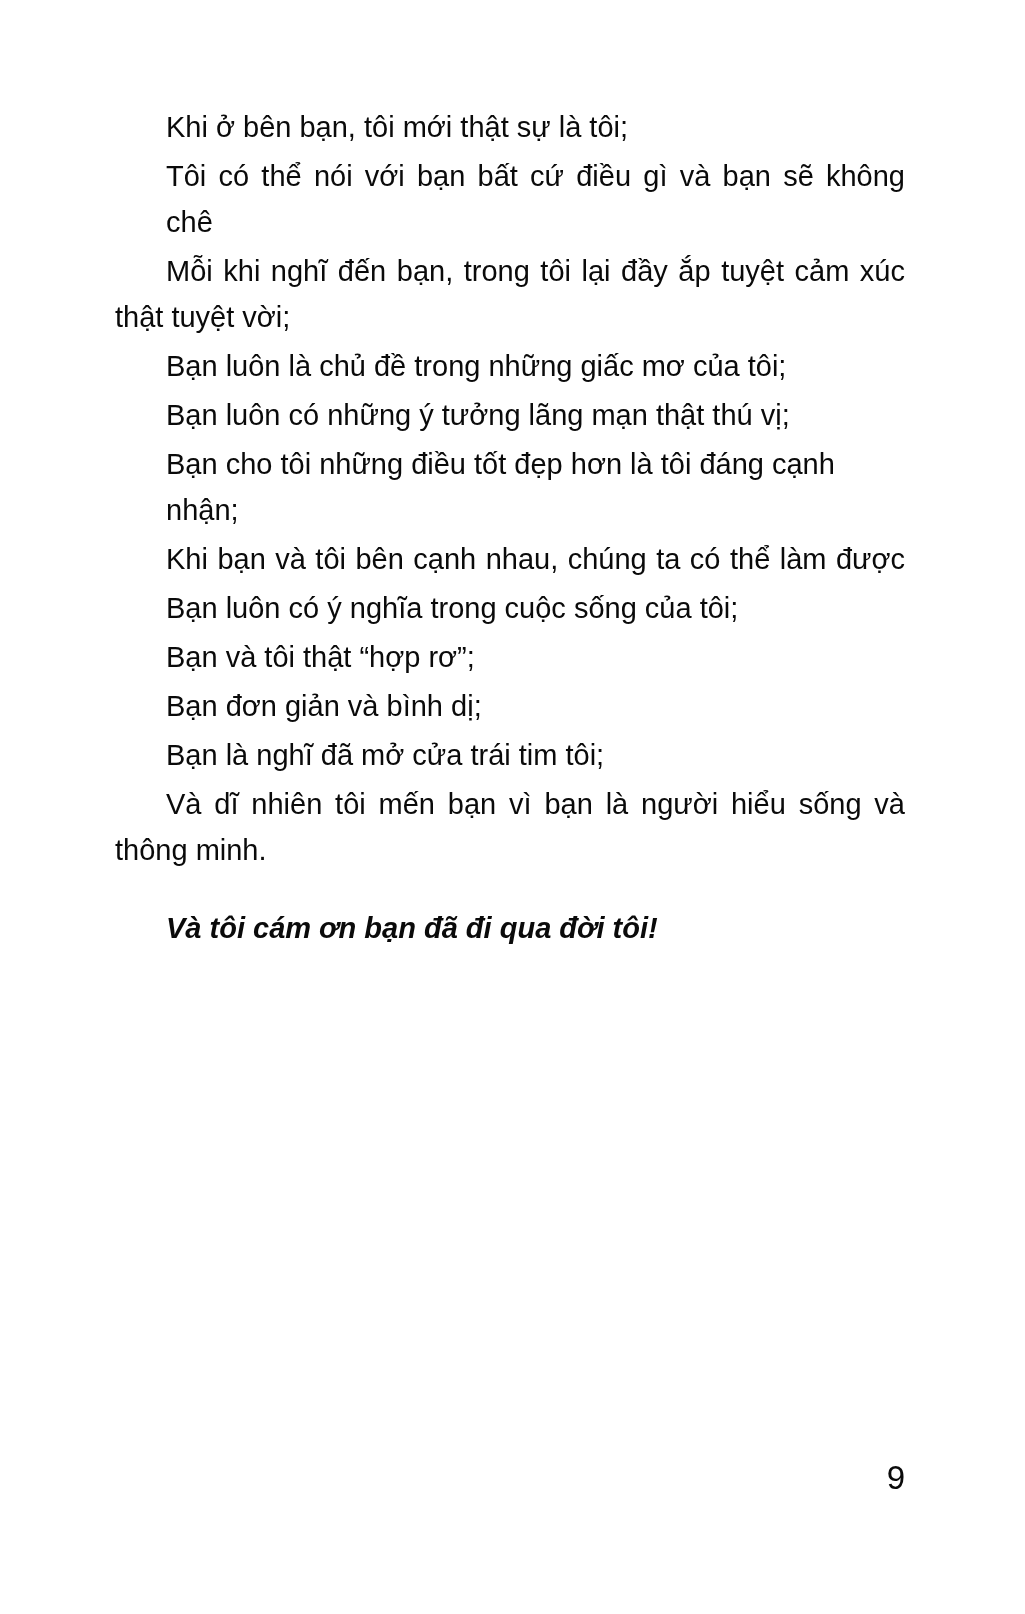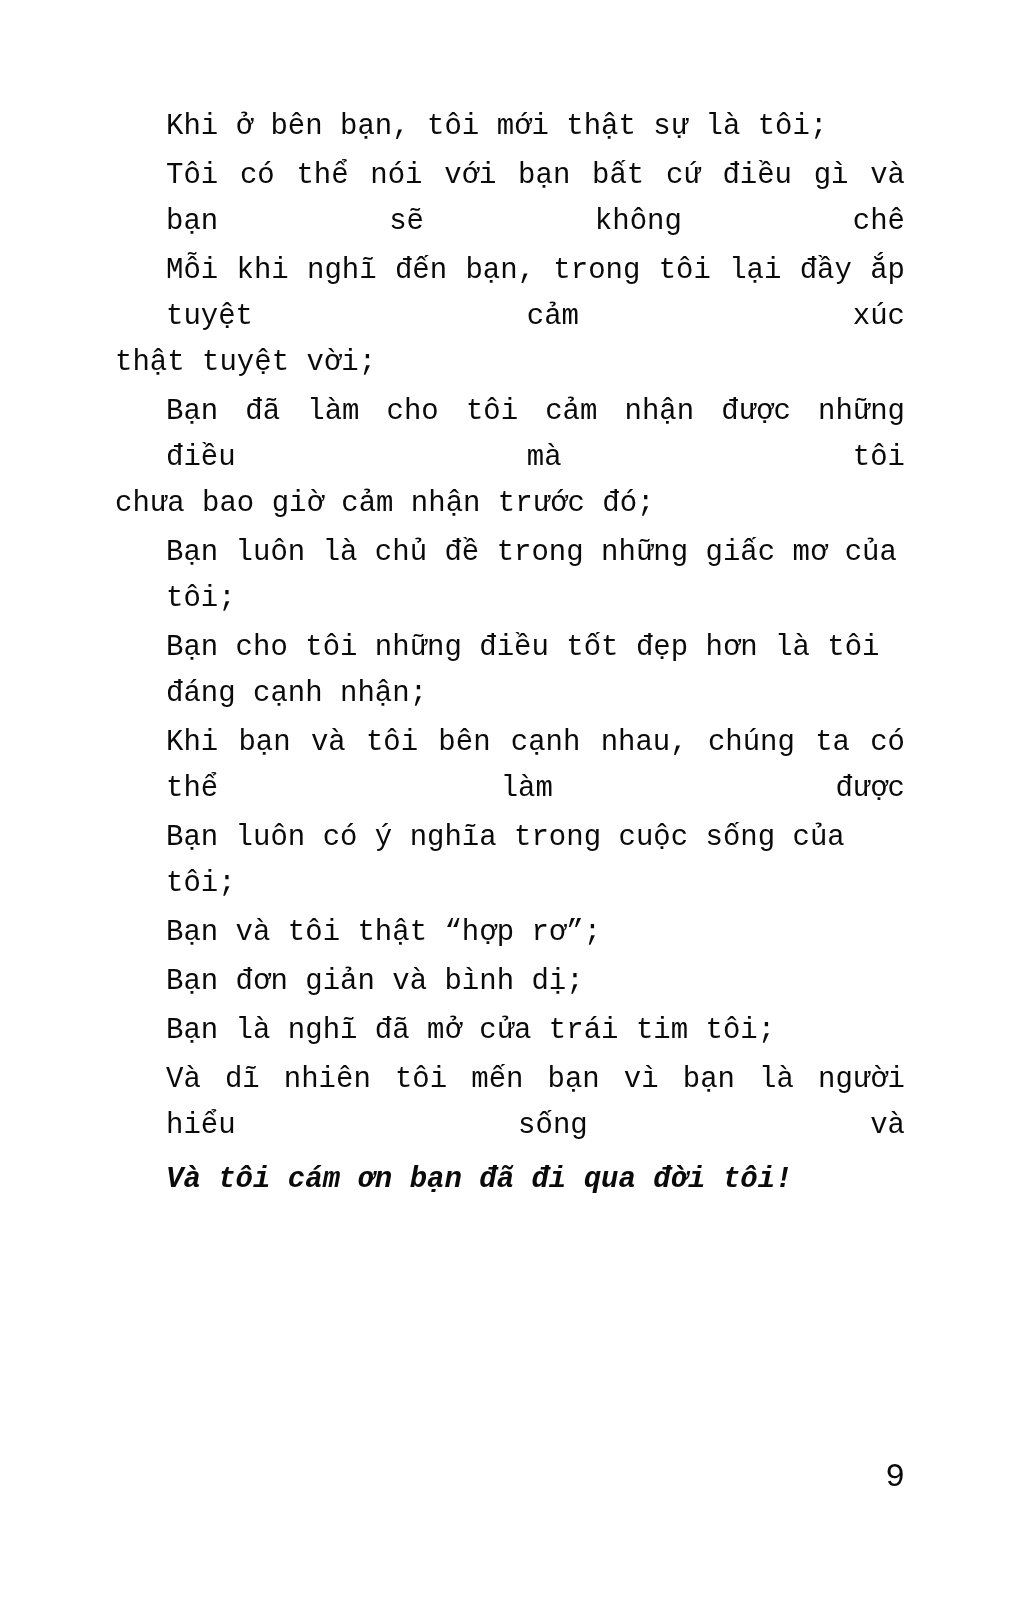--- a/index.html
+++ b/index.html
@@ -6,21 +6,21 @@
     margin: 0;
     padding: 0;
     background: #ffffff;
   }
   .page {
     position: relative;
     width: 1025px;
     height: 1614px;
     background: #ffffff;
     overflow: hidden;
-    font-family: Liberation Mono, monospace;
+    font-family: Liberation Sans, sans-serif;
     color: #0a0a0a;
   }
   .text-body {
     position: absolute;
     left: 115px;
     top: 104px;
     width: 790px;
     font-size: 29px;
     line-height: 46px;
   }
@@ -31,21 +31,21 @@
     text-align: left;
   }
   .para .line.first {
     padding-left: 51px;
   }
   .para .line.stretch {
     text-align: justify;
     text-align-last: justify;
   }
   .para.closing {
-    margin-top: 8px;
+    margin-top: 32px;
     font-weight: bold;
     font-style: italic;
   }
   .page-number {
     position: absolute;
     top: 1460px;
     left: 115px;
     width: 790px;
     text-align: right;
     font-size: 33px;
@@ -61,25 +61,24 @@
         <div class="line first">Khi ở bên bạn, tôi mới thật sự là tôi;</div>
       </div>
       <div class="para">
         <div class="line first stretch">Tôi có thể nói với bạn bất cứ điều gì và bạn sẽ không chê</div>
       </div>
       <div class="para">
         <div class="line first stretch">Mỗi khi nghĩ đến bạn, trong tôi lại đầy ắp tuyệt cảm xúc</div>
         <div class="line">thật tuyệt vời;</div>
       </div>
       <div class="para">
-        <div class="line first stretch">Bạn đã làm cho tôi cảm nhận được những điều mà tôi</div>
-        <div class="line">chưa bao giờ cảm nhận trước đó;</div>
+        <div class="line first">Bạn luôn là chủ đề trong những giấc mơ của tôi;</div>
       </div>
       <div class="para">
-        <div class="line first">Bạn luôn là chủ đề trong những giấc mơ của tôi;</div>
+        <div class="line first">Bạn luôn có những ý tưởng lãng mạn thật thú vị;</div>
       </div>
       <div class="para">
         <div class="line first">Bạn cho tôi những điều tốt đẹp hơn là tôi đáng cạnh nhận;</div>
       </div>
       <div class="para">
         <div class="line first stretch">Khi bạn và tôi bên cạnh nhau, chúng ta có thể làm được</div>
       </div>
       <div class="para">
         <div class="line first">Bạn luôn có ý nghĩa trong cuộc sống của tôi;</div>
       </div>
@@ -87,19 +86,20 @@
         <div class="line first">Bạn và tôi thật “hợp rơ”;</div>
       </div>
       <div class="para">
         <div class="line first">Bạn đơn giản và bình dị;</div>
       </div>
       <div class="para">
         <div class="line first">Bạn là nghĩ đã mở cửa trái tim tôi;</div>
       </div>
       <div class="para">
         <div class="line first stretch">Và dĩ nhiên tôi mến bạn vì bạn là người hiểu sống và</div>
+        <div class="line">thông minh.</div>
       </div>
       <div class="para closing">
         <div class="line first">Và tôi cám ơn bạn đã đi qua đời tôi!</div>
       </div>
     </div>
   <div class="page-number">9</div>
 </div>
 
 </body></html>

